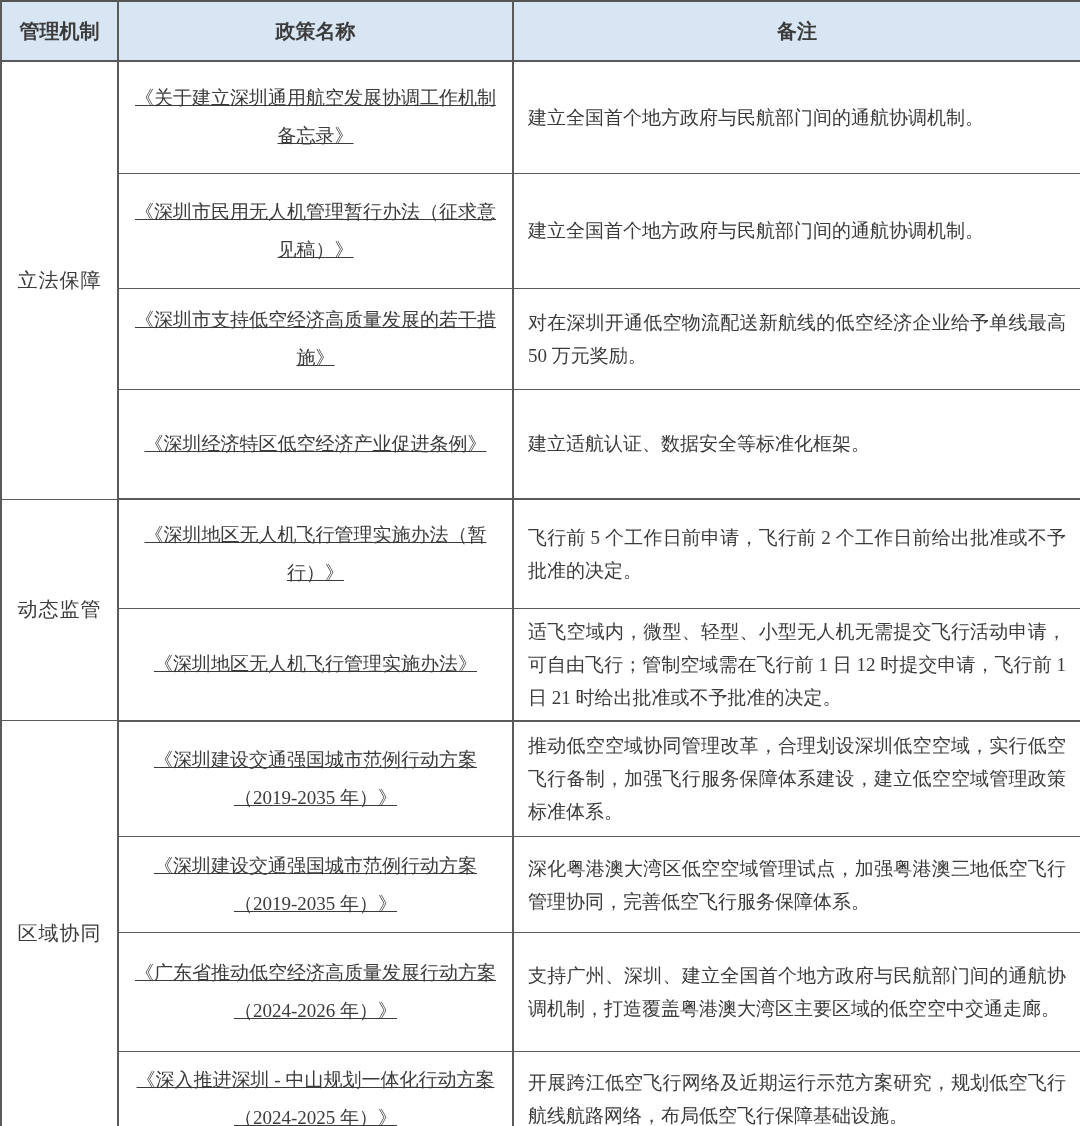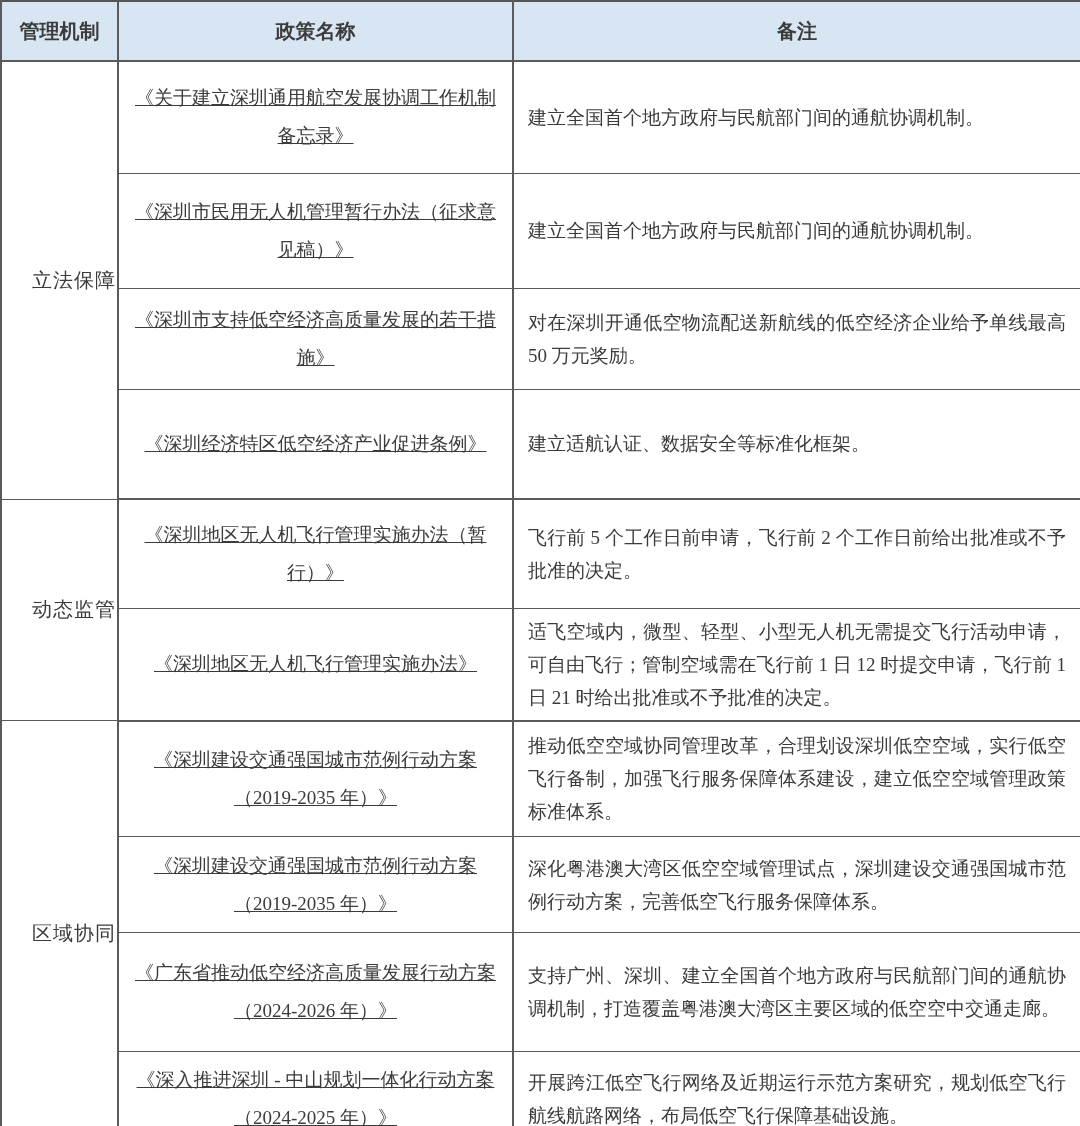--- a/index.html
+++ b/index.html
@@ -41,21 +41,21 @@
   tr.header-row th {
     background: #d8e5f3;
     font-family: "Liberation Sans", "DejaVu Sans", sans-serif;
     font-weight: 700;
     font-size: 20px;
     text-align: center;
     border-bottom-width: 2px;
   }
 
   td.mech-cell {
-    text-align: right;
+    text-align: center;
     font-size: 20px;
     letter-spacing: 1px;
   }
   td.policy-cell {
     text-align: center;
     font-size: 19px;
     line-height: 38px;
     padding: 4px 12px;
     text-decoration: underline;
   }
@@ -110,21 +110,21 @@
         <td class="policy-cell">《深圳地区无人机飞行管理实施办法》</td>
         <td class="remark-cell">适飞空域内，微型、轻型、小型无人机无需提交飞行活动申请，可自由飞行；管制空域需在飞行前 1 日 12 时提交申请，飞行前 1 日 21 时给出批准或不予批准的决定。</td>
       </tr>
       <tr style="height: 116px;">
         <td class="mech-cell" rowspan="4">区域协同</td>
         <td class="policy-cell">《深圳建设交通强国城市范例行动方案（2019-2035 年）》</td>
         <td class="remark-cell">推动低空空域协同管理改革，合理划设深圳低空空域，实行低空飞行备制，加强飞行服务保障体系建设，建立低空空域管理政策标准体系。</td>
       </tr>
       <tr style="height: 96px;">
         <td class="policy-cell">《深圳建设交通强国城市范例行动方案（2019-2035 年）》</td>
-        <td class="remark-cell">深化粤港澳大湾区低空空域管理试点，深圳建设交通强国城市范例行动方案，完善低空飞行服务保障体系。</td>
+        <td class="remark-cell">深化粤港澳大湾区低空空域管理试点，加强粤港澳三地低空飞行管理协同，完善低空飞行服务保障体系。</td>
       </tr>
       <tr style="height: 119px;">
         <td class="policy-cell">《广东省推动低空经济高质量发展行动方案（2024-2026 年）》</td>
         <td class="remark-cell">支持广州、深圳、建立全国首个地方政府与民航部门间的通航协调机制，打造覆盖粤港澳大湾区主要区域的低空空中交通走廊。</td>
       </tr>
       <tr class="group-end" style="height: 95px;">
         <td class="policy-cell">《深入推进深圳 - 中山规划一体化行动方案（2024-2025 年）》</td>
         <td class="remark-cell">开展跨江低空飞行网络及近期运行示范方案研究，规划低空飞行航线航路网络，布局低空飞行保障基础设施。</td>
       </tr>
     </tbody>

